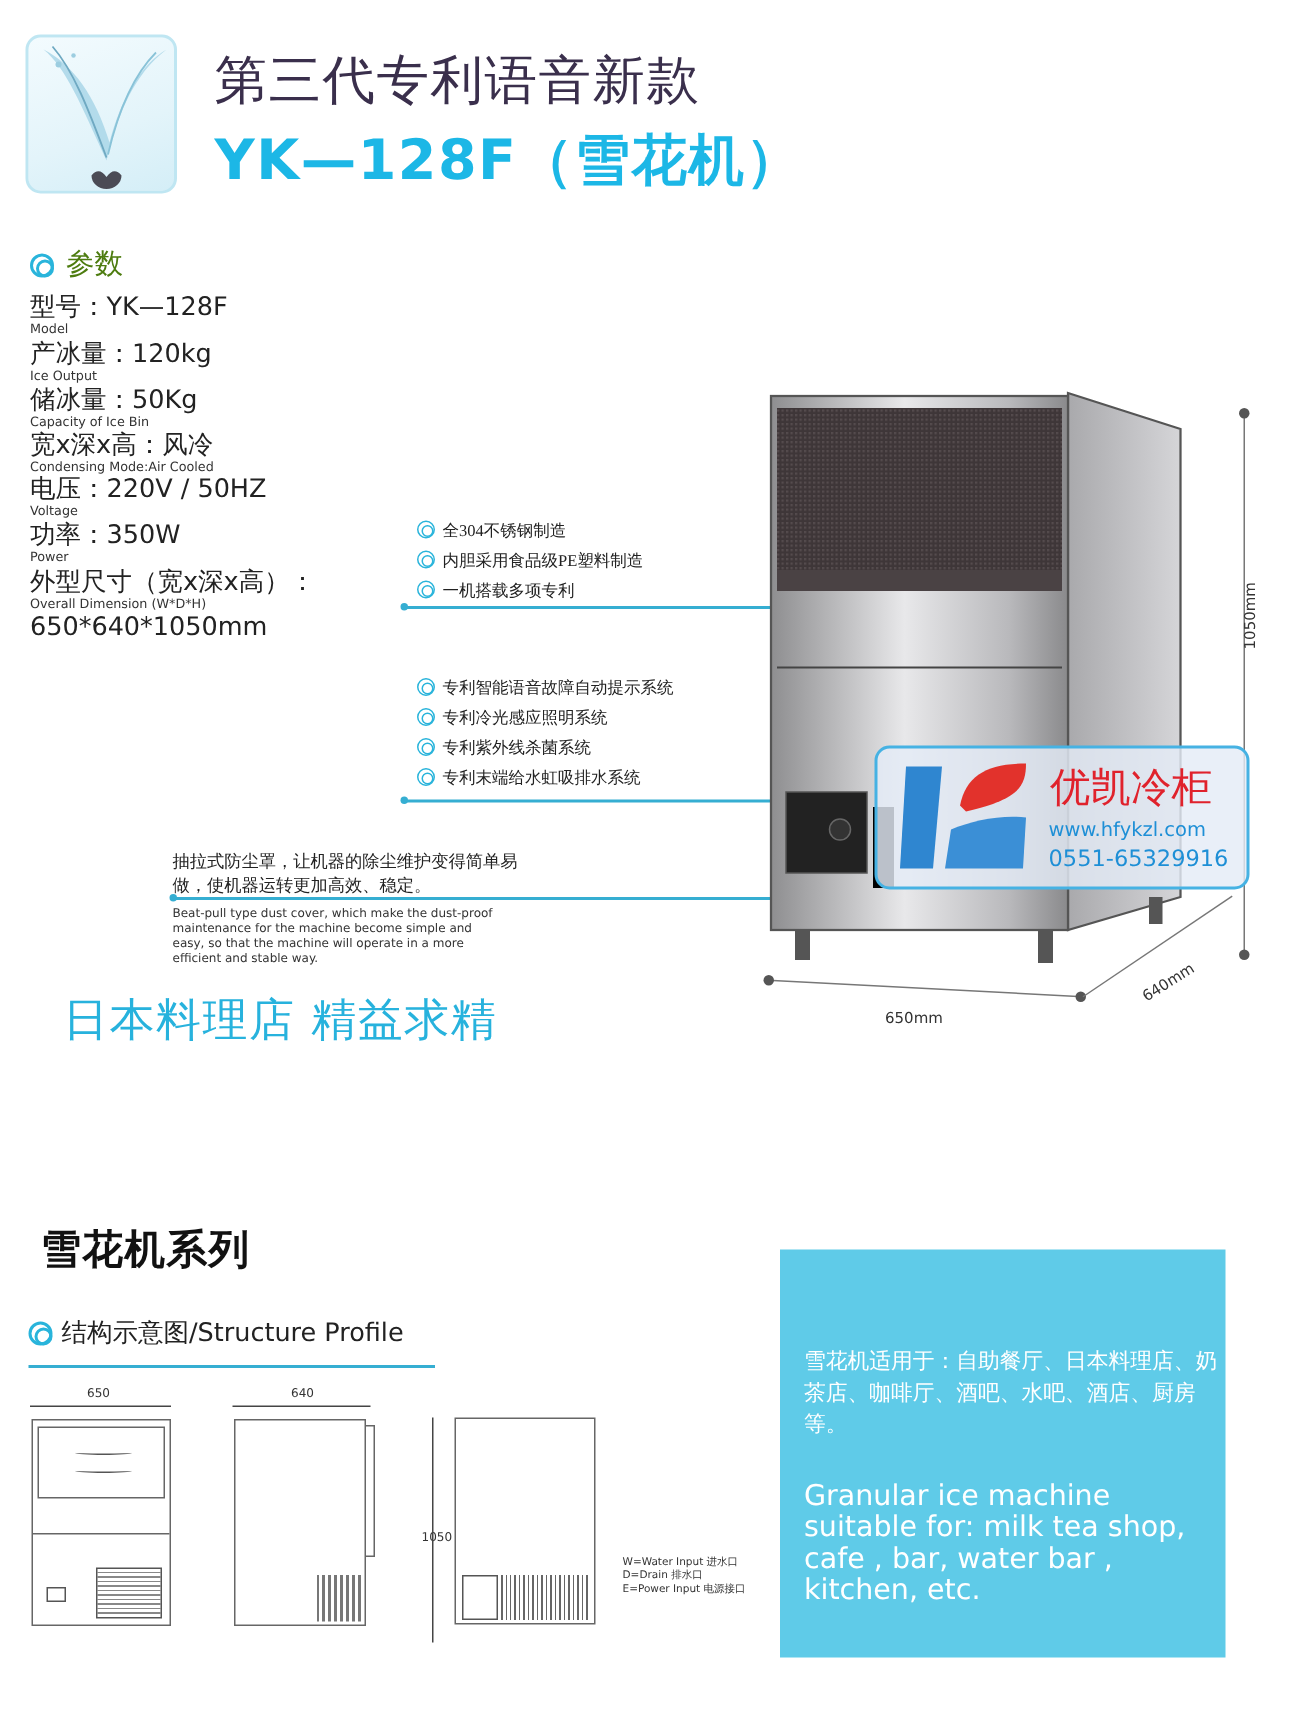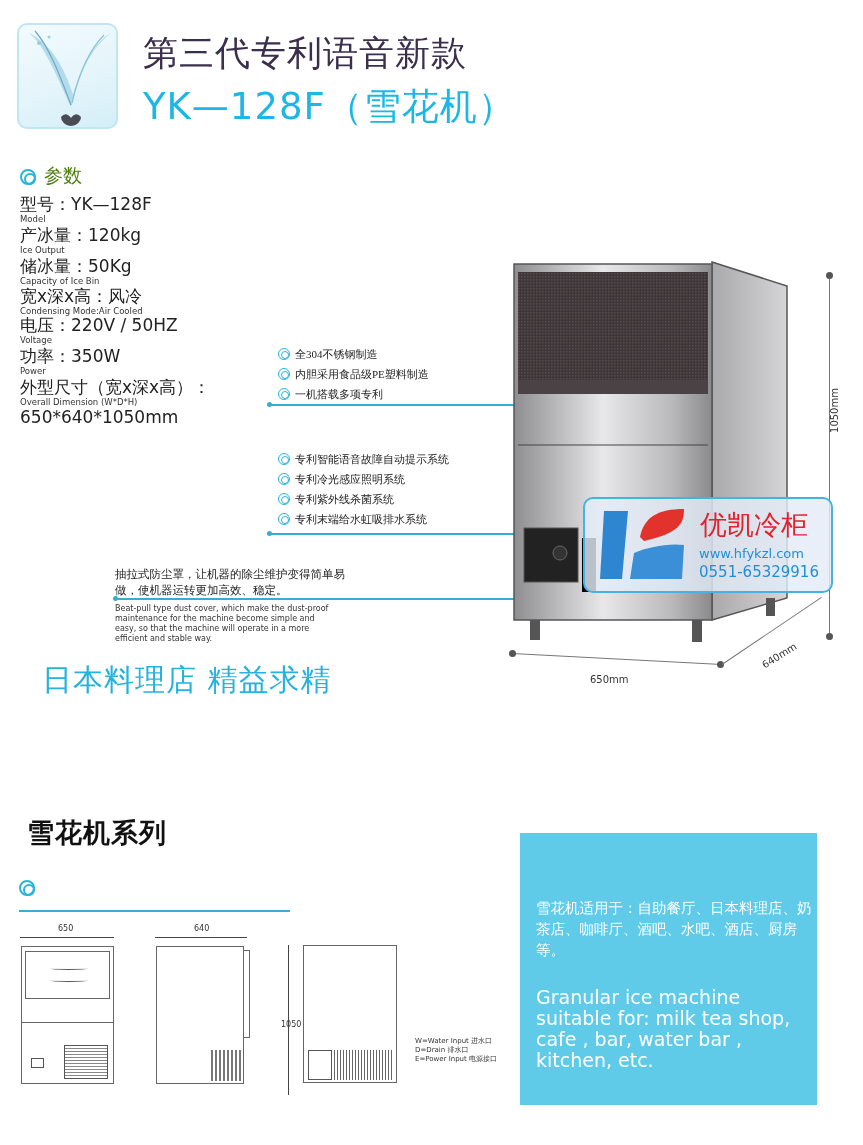--- a/index.html
+++ b/index.html
@@ -4,21 +4,21 @@
 <style>
   * { margin:0; padding:0; box-sizing:border-box; }
   body { width:863px; height:1145px; background:#ffffff; position:relative; overflow:hidden;
          font-family:"DejaVu Sans", sans-serif; color:#222; }
   .abs { position:absolute; }
 
   
   .logo-box { left:17px; top:23px; width:101px; height:106px; border:2px solid #bfe6f2; border-radius:10px;
               background:linear-gradient(160deg,#f3fbfe 0%,#e3f4fa 60%,#d4eef7 100%); overflow:hidden; }
   .title1 { left:143px; top:30px; font-size:35px; color:#3a2f4c; letter-spacing:1px; white-space:nowrap; }
-  .title2 { left:143px; top:82px; font-size:37px; font-weight:normal; color:#1cb7e6; white-space:nowrap; letter-spacing:1px; }
+  .title2 { left:143px; top:82px; font-size:37px; font-weight:bold; color:#1cb7e6; white-space:nowrap; letter-spacing:1px; }
 
   
   .ring { display:inline-block; border-radius:50%; border:2px solid #29b4db; position:relative; vertical-align:middle; }
   .ring::after { content:""; position:absolute; border-radius:50%; border:2px solid #29b4db; }
   .ring.lg { width:16px; height:16px; }
   .ring.lg::after { left:2px; top:2px; width:8px; height:8px; }
   .ring.sm { width:12px; height:12px; border-width:1.5px; }
   .ring.sm::after { left:1.5px; top:1.5px; width:6px; height:6px; border-width:1.5px; }
 
   .sec-head { left:20px; top:163px; font-size:19px; color:#4d7c0f; white-space:nowrap; }
@@ -181,21 +181,21 @@
   <path d="M6 4 L30 4 L24 72 L2 72 Z" fill="#2f86d0"></path>
   <path d="M42 30 C46 10,60 2,86 2 C86 18,80 26,46 34 Z" fill="#e2322c"></path>
   <path d="M36 46 C50 40,70 36,86 38 L84 72 L32 72 Z" fill="#3b8fd6"></path>
 </svg>
 <div class="abs wm-name">优凯冷柜</div>
 <div class="abs wm-url">www.hfykzl.com</div>
 <div class="abs wm-phone">0551-65329916</div>
 
 <div class="abs series-title">雪花机系列</div>
 <div class="abs struct-head">
-  <span class="ring lg"></span>
+  <span class="ring lg"></span><span>结构示意图/Structure Profile</span>
 </div>
 <div class="abs struct-line"></div>
 
 <div class="abs dl-text" style="left:58px; top:924px; font-size:8px">650</div>
 <div class="abs" style="left:20px; top:937px; width:94px; height:1px; background:#444"></div>
 <div class="abs drawing" style="left:21px; top:946px; width:93px; height:138px">
   <div class="abs" style="left:3px; top:4px; width:85px; height:48px; border:1px solid #666"></div>
   <div class="abs" style="left:28px; top:20px; width:38px; height:3px; border-bottom:1px solid #555; border-radius:0 0 50% 50%"></div>
   <div class="abs" style="left:28px; top:32px; width:38px; height:3px; border-bottom:1px solid #555; border-radius:0 0 50% 50%"></div>
   <div class="abs" style="left:0; top:75px; width:91px; height:1px; background:#666"></div>

